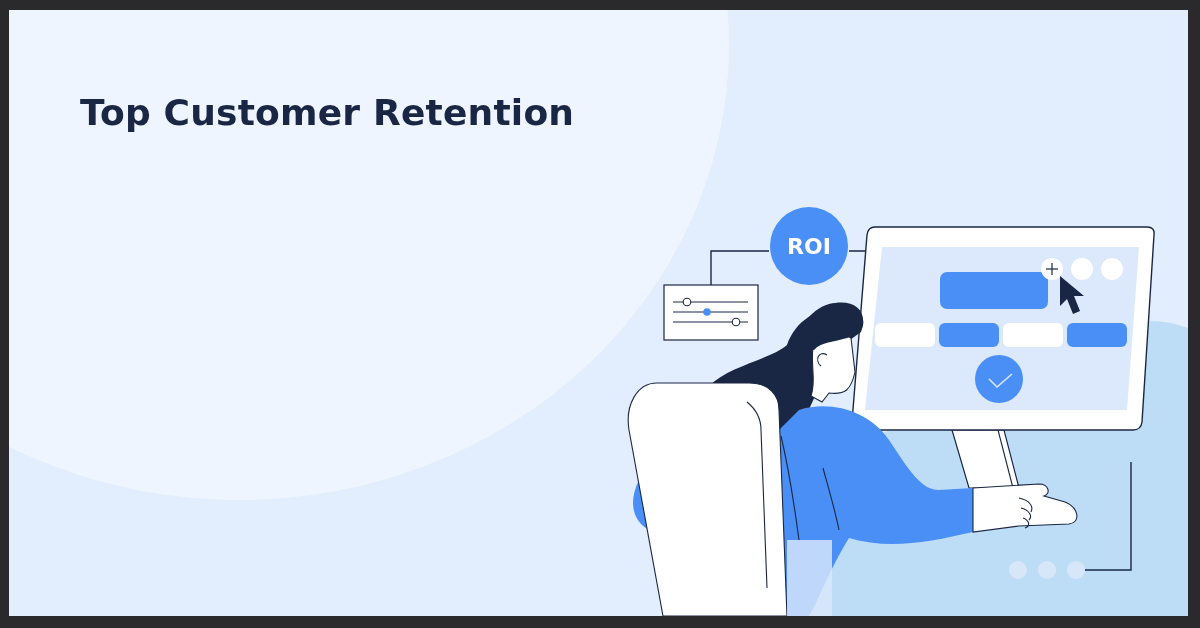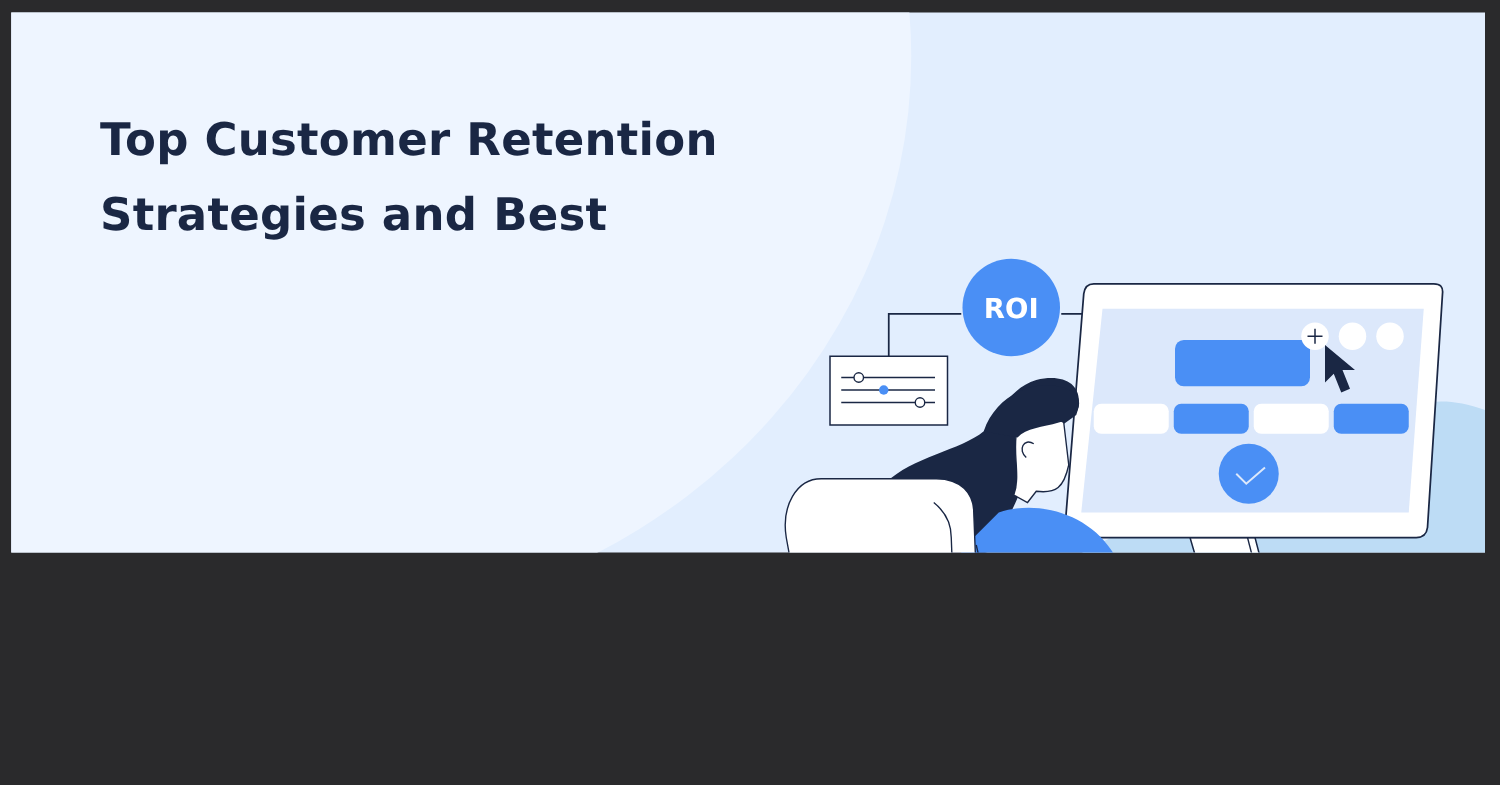--- a/index.html
+++ b/index.html
@@ -4,21 +4,21 @@
 <style>
   html, body { margin: 0; padding: 0; }
   body {
     width: 1200px; height: 628px; overflow: hidden;
     background: #2a2a2c;
     position: relative;
     font-family: "Liberation Sans", "DejaVu Sans", sans-serif;
   }
   .canvas {
     position: absolute; left: 9px; top: 10px;
-    width: 1179px; height: 432px;
+    width: 1179px; height: 606px;
     background: #e2eefe;
     overflow: hidden;
   }
   .bg-circle {
     position: absolute;
     left: -260px; top: -420px;
     width: 980px; height: 910px;
     border-radius: 50%;
     background: #eef5ff;
   }
@@ -42,21 +42,20 @@
   }
 </style>
 </head>
 <body>
 
 <div class="canvas">
   <div class="bg-circle"></div>
 
   <h1 class="headline">
     <span>Top Customer Retention</span>
-    <span>Strategies and Best</span>
   </h1>
 
   <svg class="illus" width="1179" height="606" viewBox="0 0 1179 606">
 
     <path d="M1179 318 C1130 300 1100 320 1080 350 L880 420 C780 470 730 520 740 606 L1179 606 Z" fill="#bddcf5"></path>
 
     <g stroke="#1a2744" stroke-width="1.4" fill="none">
       <polyline points="760,241 702,241 702,275"></polyline>
       <polyline points="840,241 972,241 972,253"></polyline>
       <polyline points="1122,452 1122,560 1076,560"></polyline>

